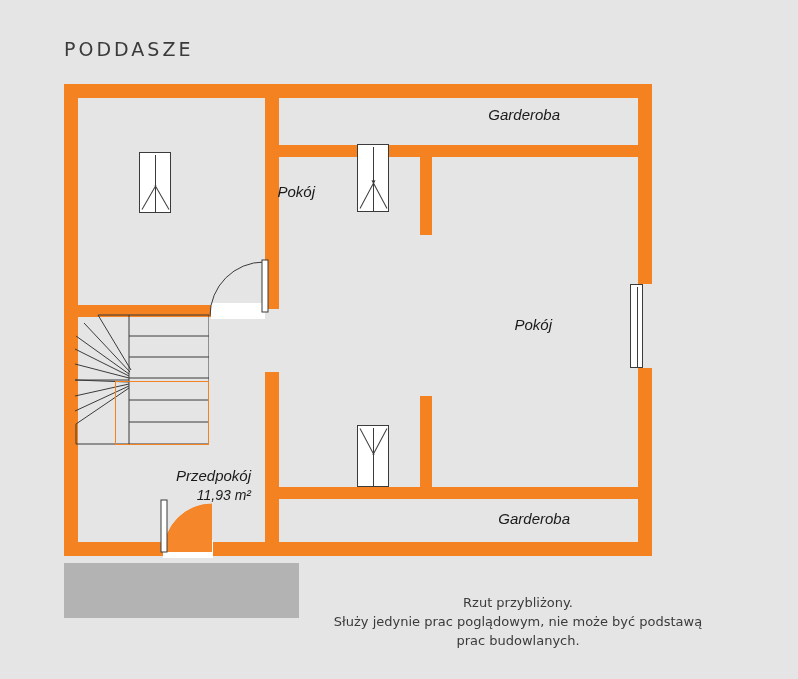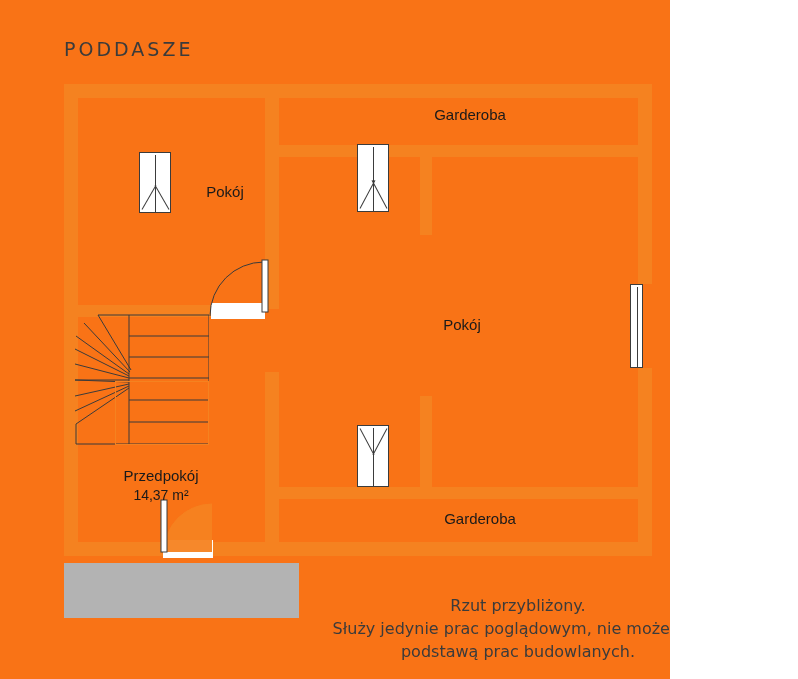--- a/index.html
+++ b/index.html
@@ -5,23 +5,23 @@
   html, body {
     margin: 0;
     padding: 0;
     background: #ffffff;
   }
   body {
     font-family: "Liberation Sans", sans-serif;
   }
   #page {
     position: relative;
-    width: 670px;
+    width: 798px;
     height: 679px;
-    background: #f97316;
+    background: #e5e5e5;
     overflow: hidden;
   }
 
   
   #title {
     position: absolute;
     left: 64px;
     top: 38px;
     font-size: 19px;
     letter-spacing: 3px;
@@ -51,25 +51,26 @@
     top: 580px;
     width: 235px;
     text-align: center;
     font-size: 15px;
     color: #1a1a1a;
   }
 
   
   .room-label {
     position: absolute;
-    text-align: center;
+    text-align: right;
     color: #1a1a1a;
     line-height: 1.35;
     font-size: 15px;
     white-space: nowrap;
+    font-style: italic;
   }
   .room-label .area { display: block; font-size: 14px; }
 
   
   .window {
     position: absolute;
     background: #ffffff;
     border: 1px solid #3b3b3b;
     box-sizing: border-box;
   }
@@ -105,21 +106,21 @@
     background: #ffffff;
   }
 
   
   #disclaimer {
     position: absolute;
     left: 318px;
     top: 594px;
     width: 400px;
     text-align: center;
-    font-size: 16px;
+    font-size: 13px;
     color: #3b3b3b;
     font-family: "DejaVu Sans", sans-serif;
     line-height: 1.45;
   }
   #disclaimer .l1 { display: block; }
   #disclaimer .l2 { display: block; }
 </style>
 </head>
 <body>
 
@@ -235,21 +236,21 @@
   <div class="room-label" style="left:372px; top:315px; width:180px;">
     <span>Pokój</span>
   </div>
 
   <div class="room-label" style="left:390px; top:509px; width:180px;">
     <span>Garderoba</span>
   </div>
 
   <div class="room-label" style="left:71px; top:466px; width:180px;">
     <span>Przedpokój</span>
-    <span class="area">14,37 m²</span>
+    <span class="area">11,93 m²</span>
   </div>
 
   <div id="disclaimer">
     <span class="l1">Rzut przybliżony.</span>
     <span class="l2">Służy jedynie prac poglądowym, nie może być podstawą prac budowlanych.</span>
   </div>
 
 </div>
 
 </body></html>

